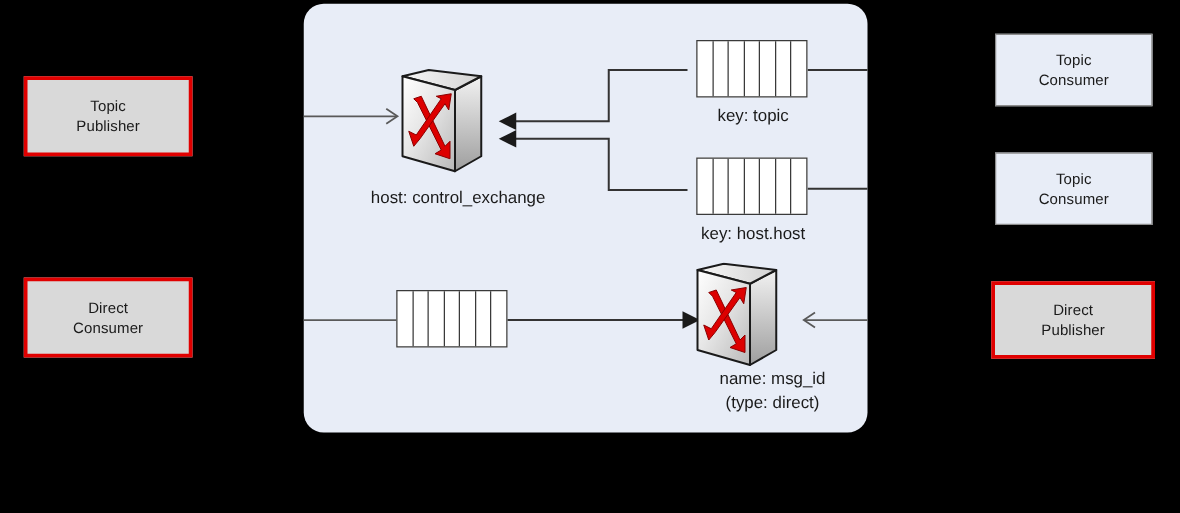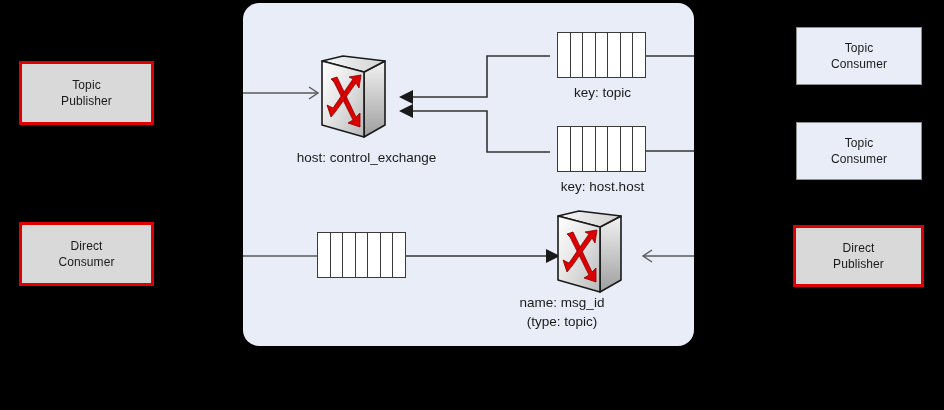--- a/index.html
+++ b/index.html
@@ -236,23 +236,23 @@
       </defs>
       <polygon points="49,17 70,6 70,70 49,82" fill="url(#sideGradB)" stroke="#1a1a1a" stroke-width="1.6" stroke-linejoin="round"></polygon>
       <polygon points="7,6 28,1 70,6 49,17" fill="url(#topGradB)" stroke="#1a1a1a" stroke-width="1.6" stroke-linejoin="round"></polygon>
       <polygon points="7,6 49,17 49,82 7,70" fill="url(#faceGradB)" stroke="#1a1a1a" stroke-width="1.6" stroke-linejoin="round"></polygon>
       <g fill="#dd0000" stroke="#8b0000" stroke-width="0.8" stroke-linejoin="round">
         <path d="M16,24 L22,22 L41,62 L45,58 L45,72 L33,68 L38,65 L19,27 Z"></path>
         <path d="M16,62 L12,50 L18,53 L38,24 L34,22 L46,20 L44,33 L41,28 L21,56 Z"></path>
       </g>
     </svg>
   </div>
-  <div class="caption" style="left:472px; top:294px; width:180px;">
+  <div class="caption" style="left:528px; top:294px; width:180px;">
     <span>name: msg_id</span>
-    <span>(type: topic)</span>
+    <span>(type: direct)</span>
   </div>
 
   <div class="endpoint red" style="left:19px; top:61px; width:135px; height:64px;">
     <span>Topic</span>
     <span>Publisher</span>
   </div>
 
   <div class="endpoint red" style="left:19px; top:222px; width:135px; height:64px;">
     <span>Direct</span>
     <span>Consumer</span>

